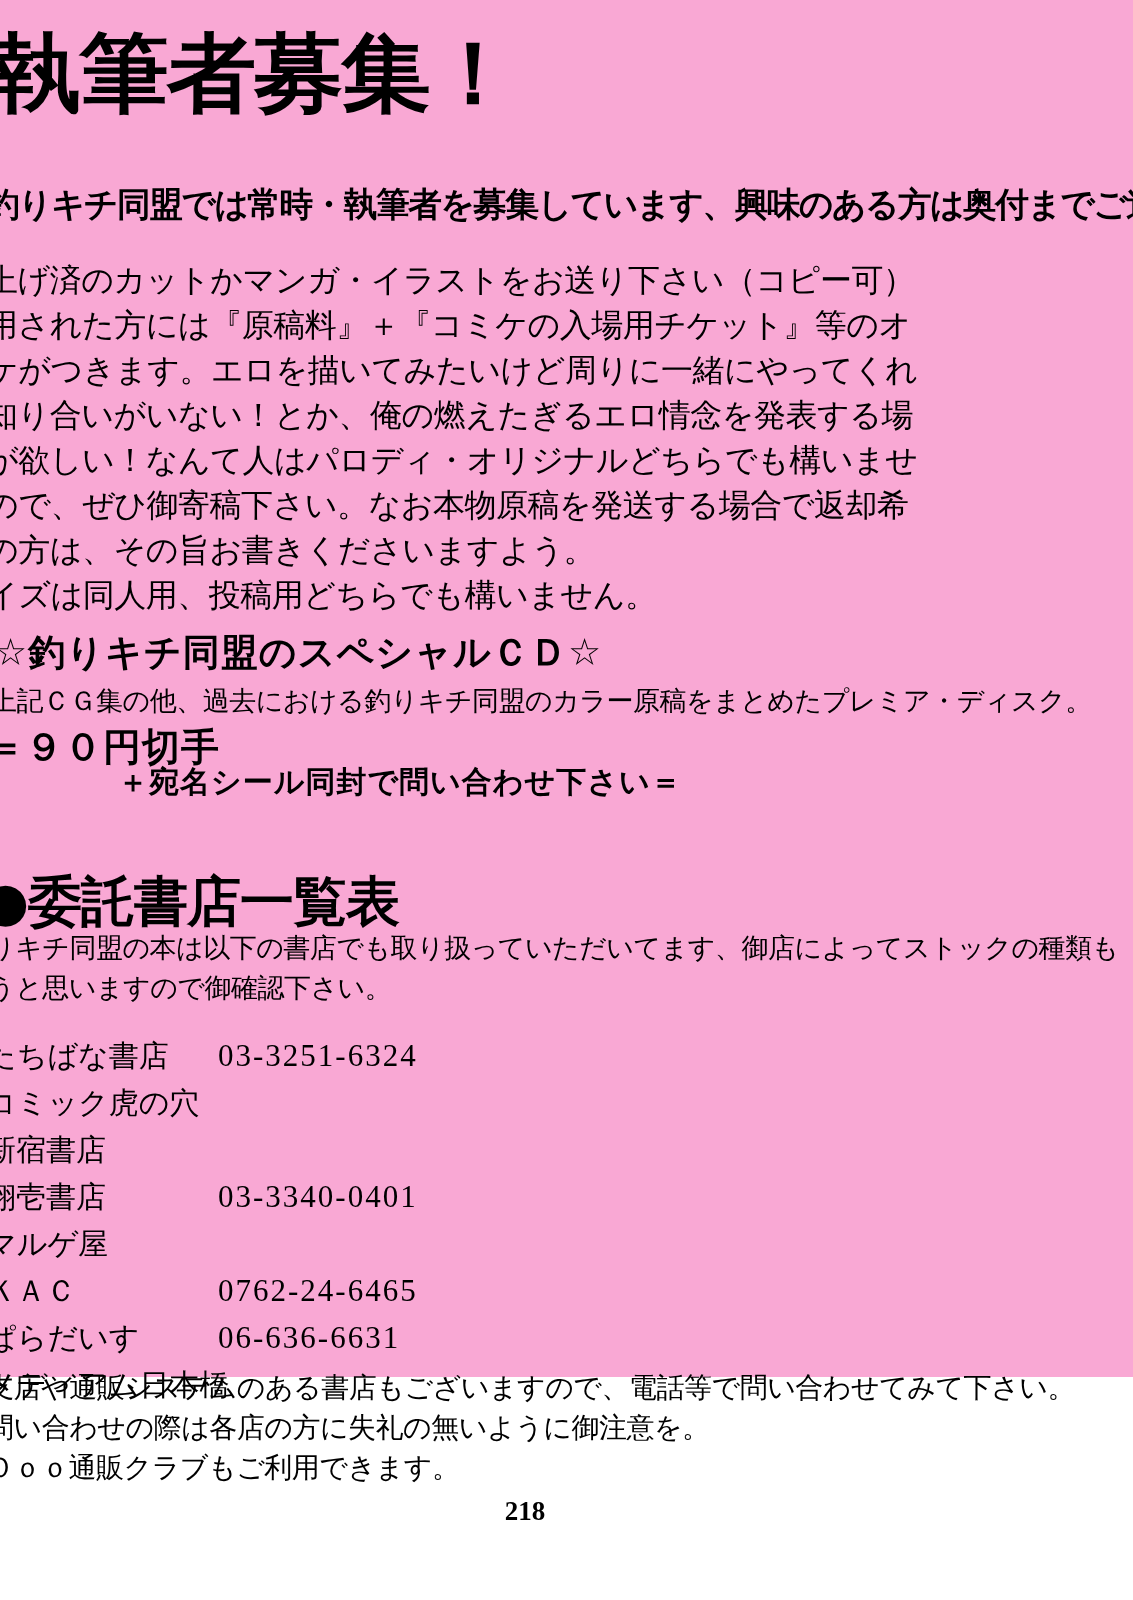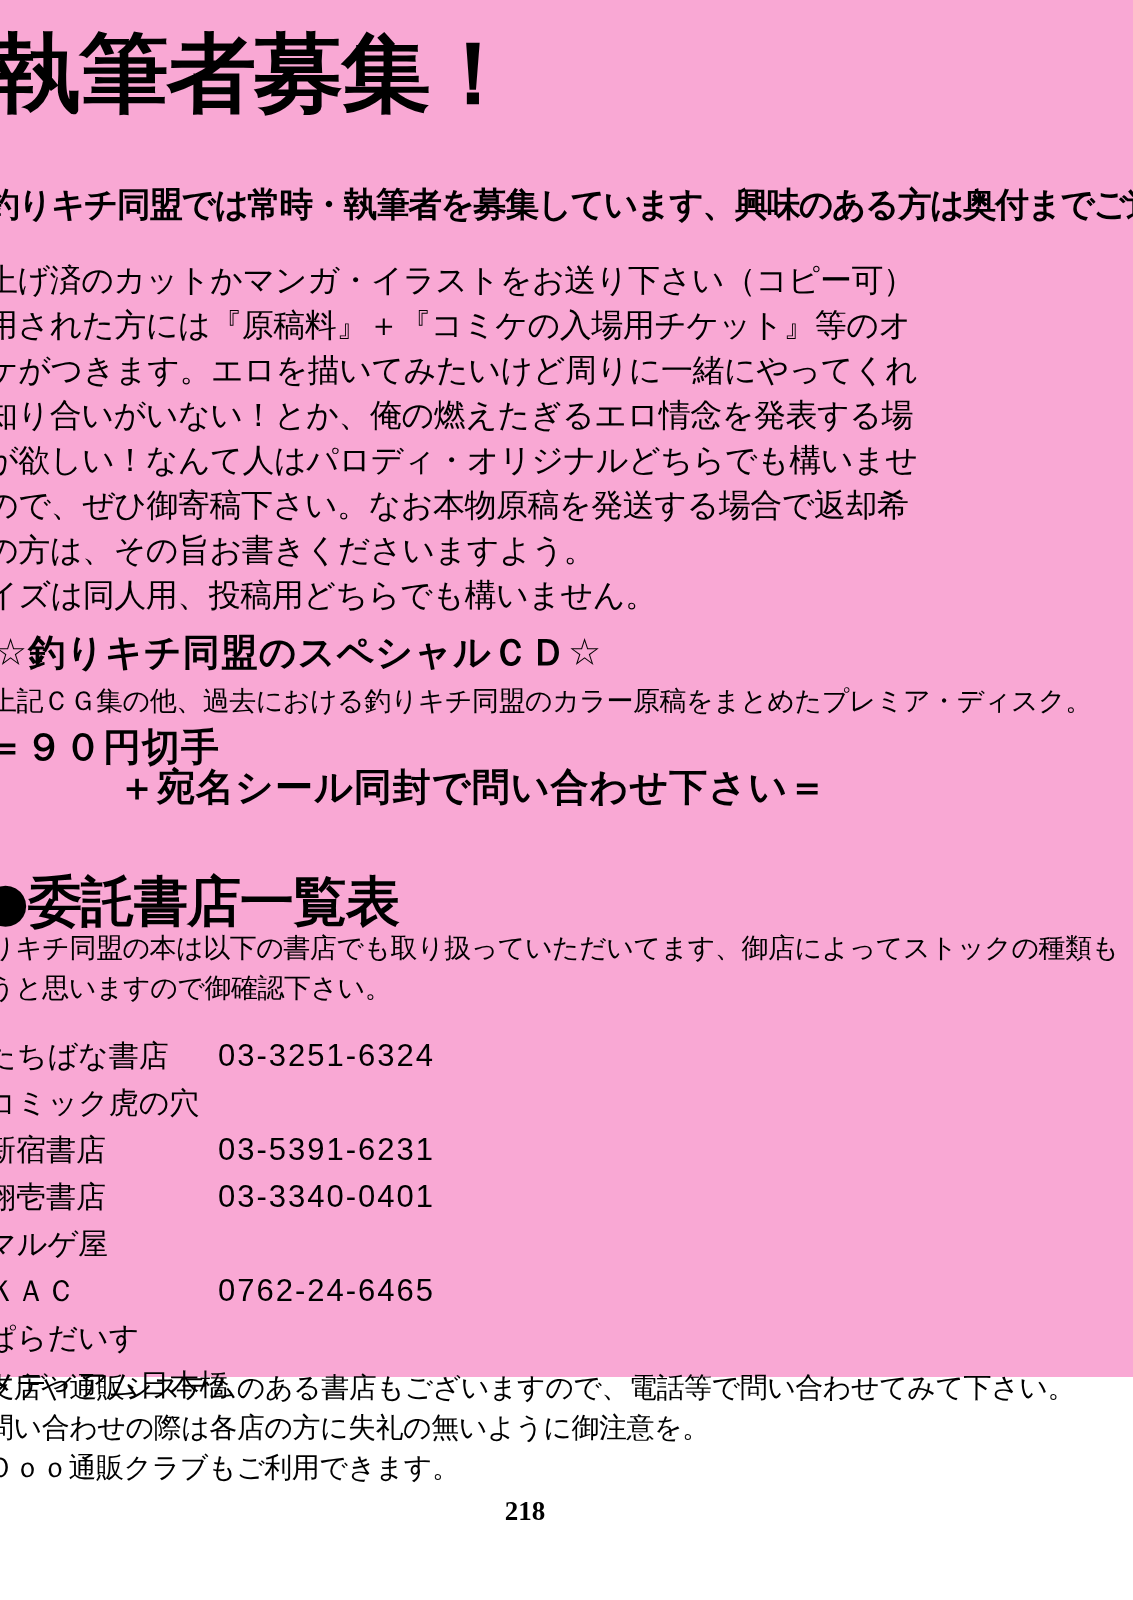--- a/index.html
+++ b/index.html
@@ -90,21 +90,21 @@
     top: 722px;
     font-size: 38px;
     font-weight: 700;
     letter-spacing: 1px;
     white-space: nowrap;
   }
   .cd-price2 {
     position: absolute;
     left: 118px;
     top: 762px;
-    font-size: 38px;
+    font-size: 30px;
     font-weight: 700;
     letter-spacing: 1px;
     white-space: nowrap;
   }
 
   
   .shop-heading {
     position: absolute;
     left: -18px;
     top: 866px;
@@ -141,21 +141,21 @@
   .shop-name {
     width: 232px;
     font-size: 30px;
     white-space: nowrap;
     letter-spacing: 0px;
   }
   .shop-phone {
     font-size: 31px;
     white-space: nowrap;
     letter-spacing: 2px;
-    font-family: Liberation Sans, sans-serif;
+    font-family: Liberation Serif, serif;
   }
 
   
   .footer-notes {
     position: absolute;
     left: -14px;
     top: 1368px;
     width: 1030px;
   }
   .footer-line {
@@ -211,35 +211,35 @@
   <div class="shop-table">
     <div class="shop-row">
       <span class="shop-name">たちばな書店</span>
       <span class="shop-phone">03-3251-6324</span>
     </div>
     <div class="shop-row">
       <span class="shop-name">コミック虎の穴</span>
     </div>
     <div class="shop-row">
       <span class="shop-name">新宿書店</span>
-      <span class="shop-phone">03-5391-6231</span>
     </div>
     <div class="shop-row">
       <span class="shop-name">翔壱書店</span>
       <span class="shop-phone">03-3340-0401</span>
     </div>
     <div class="shop-row">
       <span class="shop-name">マルゲ屋</span>
     </div>
     <div class="shop-row">
       <span class="shop-name">ＫＡＣ</span>
       <span class="shop-phone">0762-24-6465</span>
     </div>
     <div class="shop-row">
       <span class="shop-name">ぱらだいす</span>
+      <span class="shop-phone">06-636-6631</span>
     </div>
     <div class="shop-row">
       <span class="shop-name">メディアム日本橋</span>
     </div>
   </div>
 
   <div class="footer-notes">
     <div class="footer-line">支店や通販システムのある書店もございますので、電話等で問い合わせてみて下さい。</div>
     <div class="footer-line">問い合わせの際は各店の方に失礼の無いように御注意を。</div>
     <div class="footer-line">Ｏｏｏ通販クラブもご利用できます。</div>

